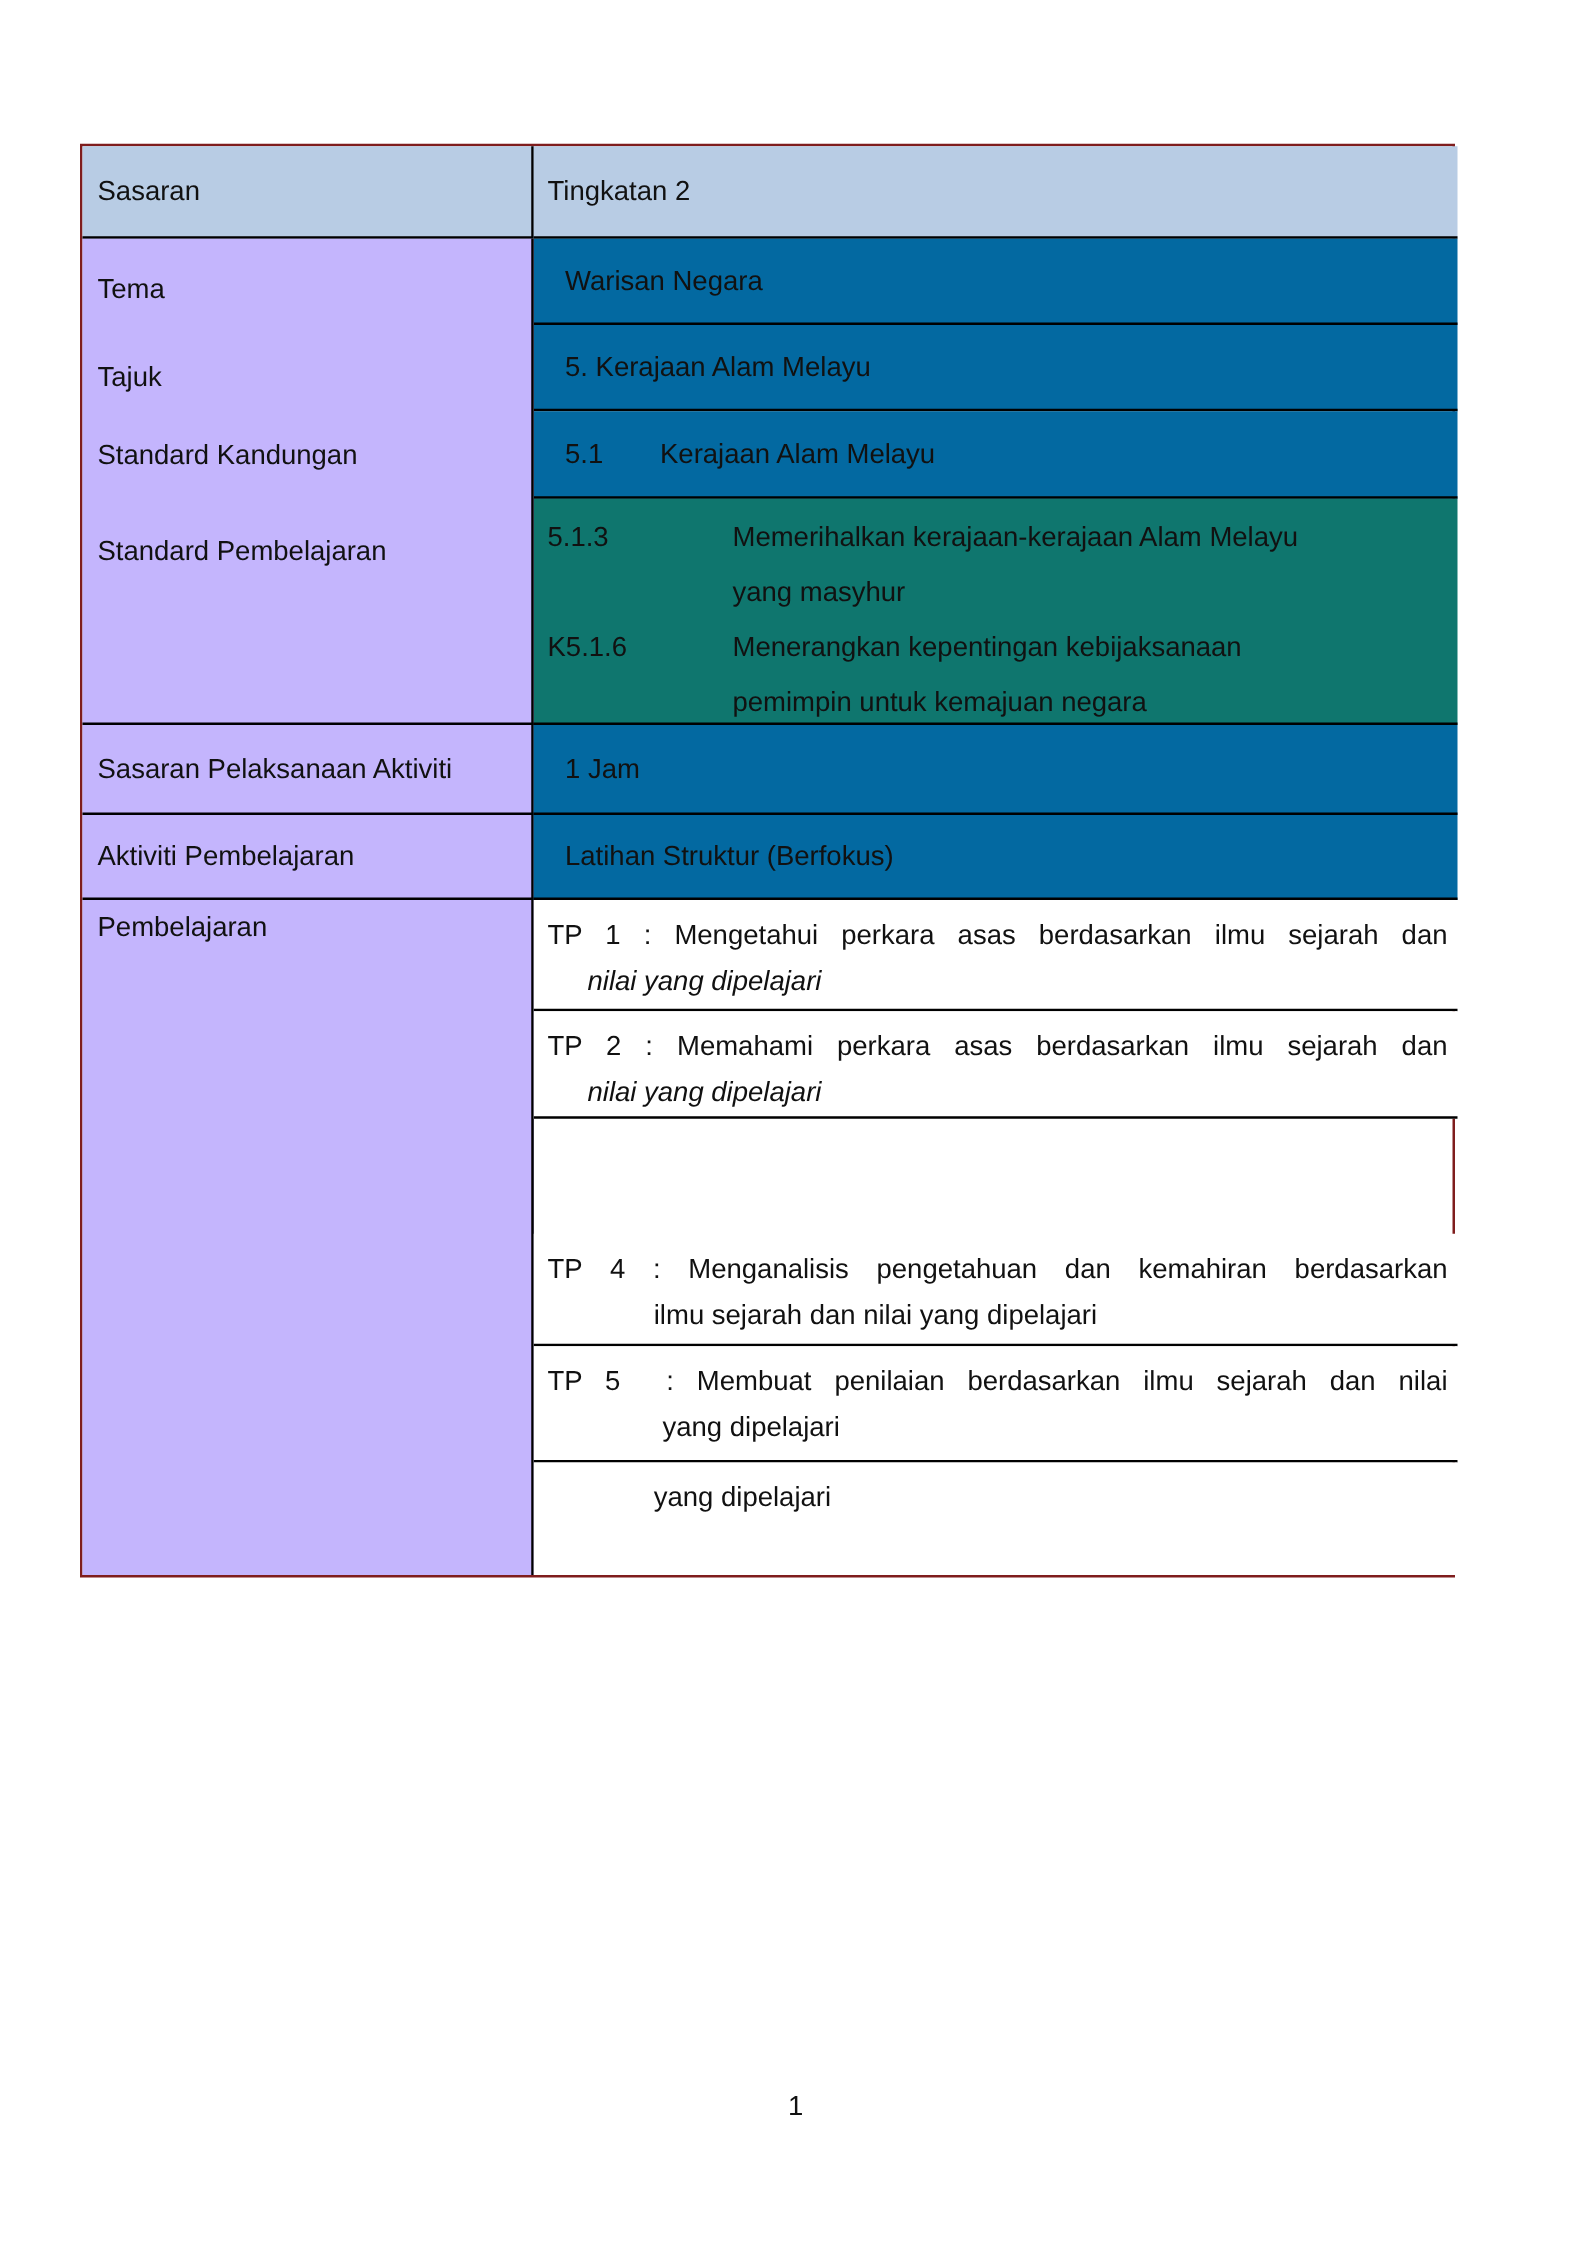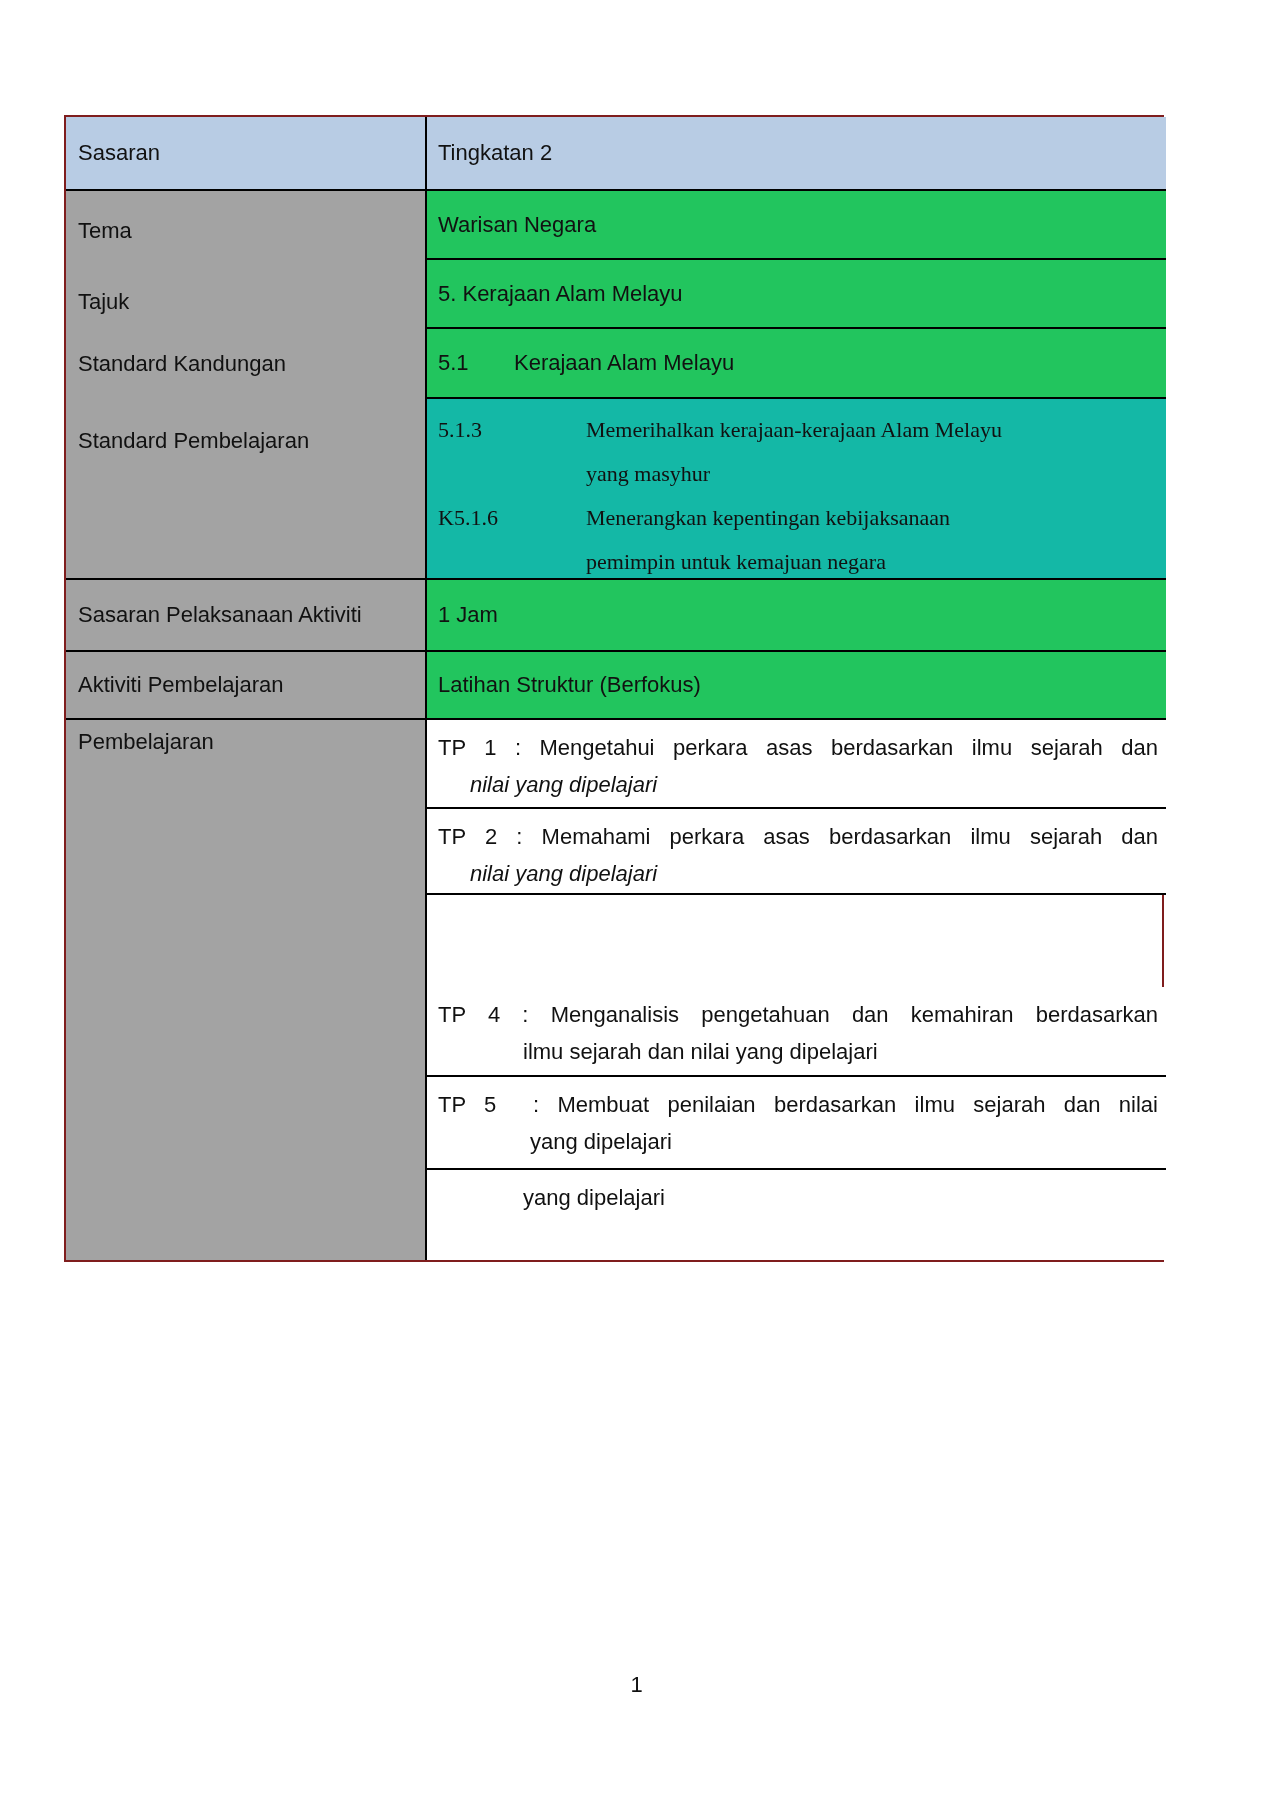--- a/index.html
+++ b/index.html
@@ -18,56 +18,56 @@
     left: 64px; top: 115px;
     width: 1100px;
     display: grid;
     grid-template-columns: 361px 739px;
     grid-template-rows: 74px 69px 69px 70px 181px 72px 68px 89px 86px 92px 90px 93px 90px;
     border: 2px solid #7f1d1d;
     background: #ffffff;
   }
 
   .cell { overflow: hidden; }
-  .col1 { border-right: 2px solid #000000; background: #a3a3a3; }
+  .col1 { border-right: 2px solid #000000; background: #c4b5fd; }
   .bb   { border-bottom: 2px solid #000000; }
 
   .hdr  { background: #b8cce4; }
 
   .v-center {
     display: flex;
     align-items: center;
     padding-left: 12px;
     padding-right: 8px;
   }
   .col2-cell {
     display: flex;
     align-items: center;
-    padding-left: 11px;
+    padding-left: 25px;
     padding-right: 8px;
-    background: #22c55e;
+    background: #0369a1;
   }
 
   
   .labels-merged { position: relative; }
   .labels-merged .lbl {
     position: absolute;
     left: 12px;
     white-space: nowrap;
   }
   .lbl-tema  { top: 27px; }
   .lbl-tajuk { top: 98px; }
   .lbl-sk    { top: 160px; }
   .lbl-sp    { top: 237px; }
 
   
   .sk-code { display: inline-block; width: 76px; }
 
   
-  .sp-cell { padding: 9px 8px 0 11px; background: #14b8a6; font-family: Liberation Serif, serif; }
+  .sp-cell { padding: 9px 8px 0 11px; background: #0f766e; }
   .sp-item { display: grid; grid-template-columns: 148px 1fr; line-height: 44px; }
   .sp-line { display: block; }
 
   
   .pent-cell { padding-top: 9px; padding-left: 12px; }
 
   
   .tp-cell {
     padding: 9px 8px 12px 11px;
     background: #ffffff;

